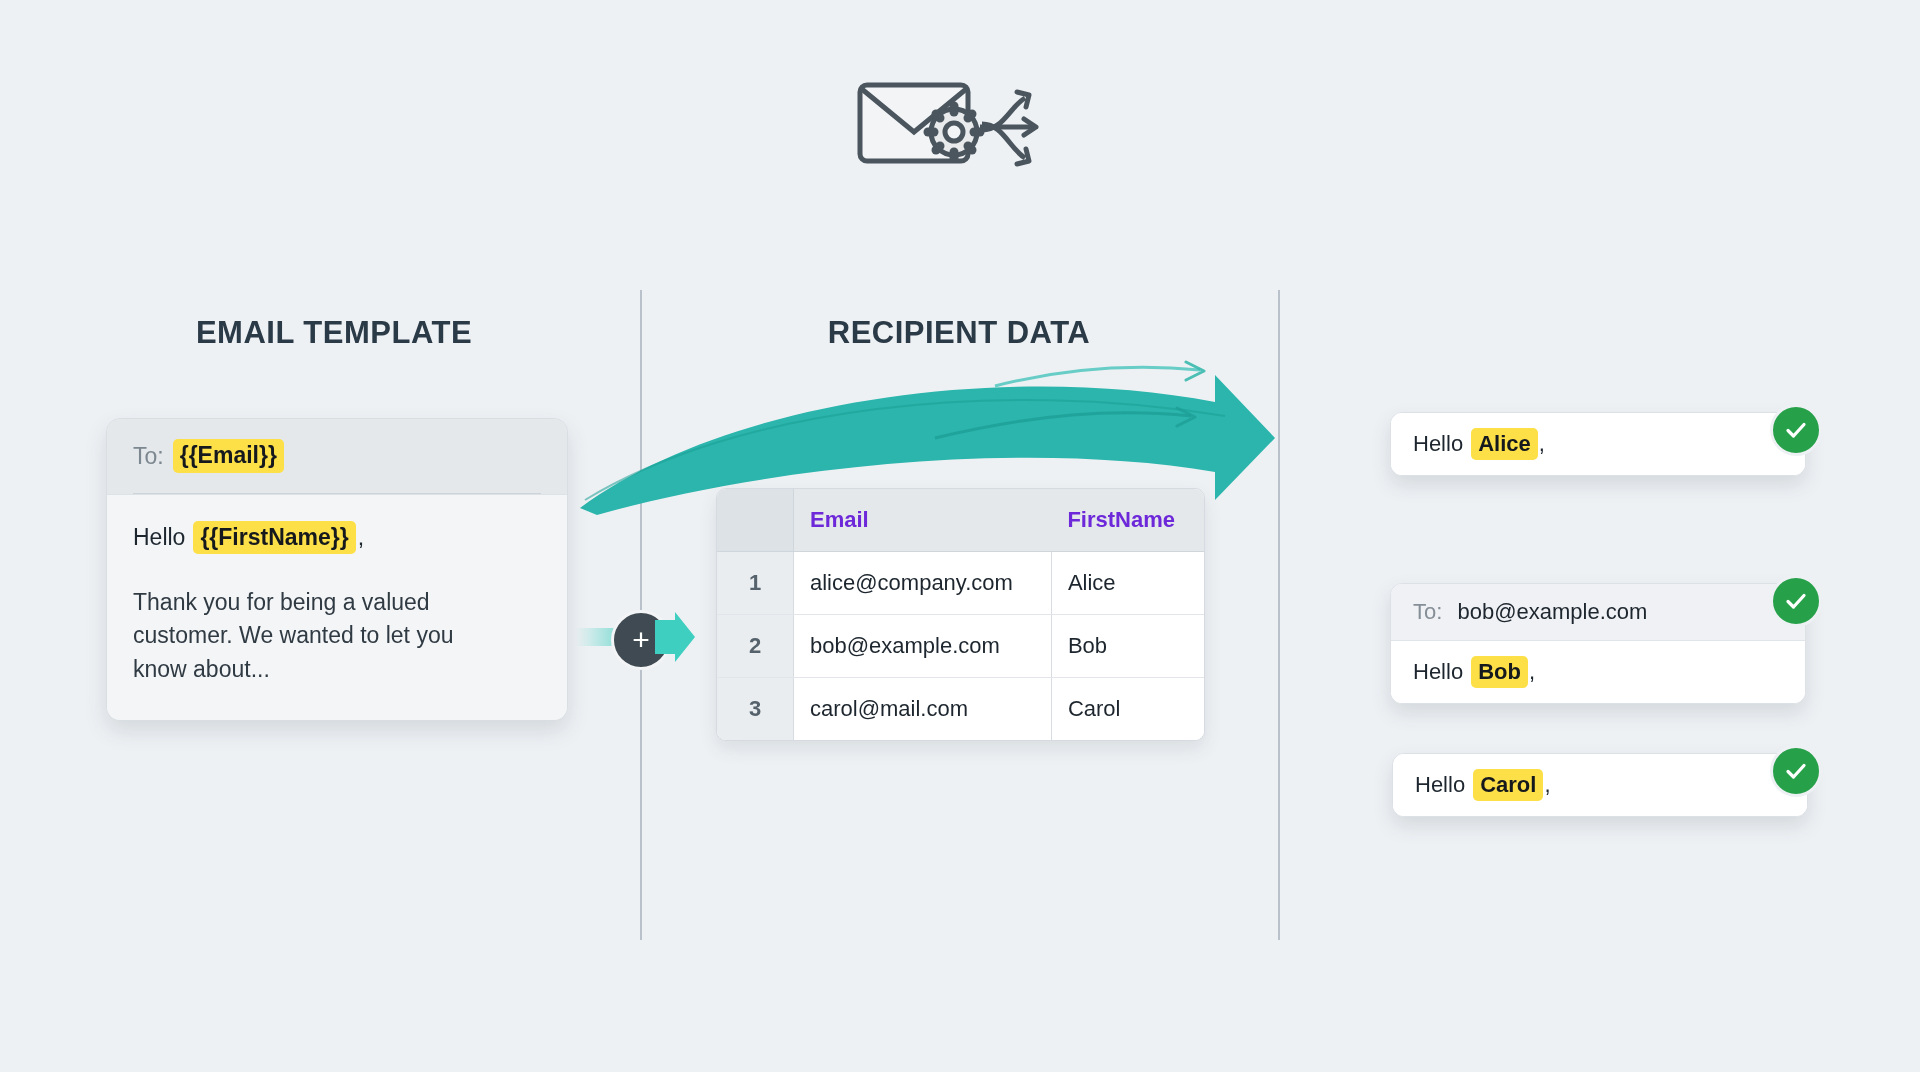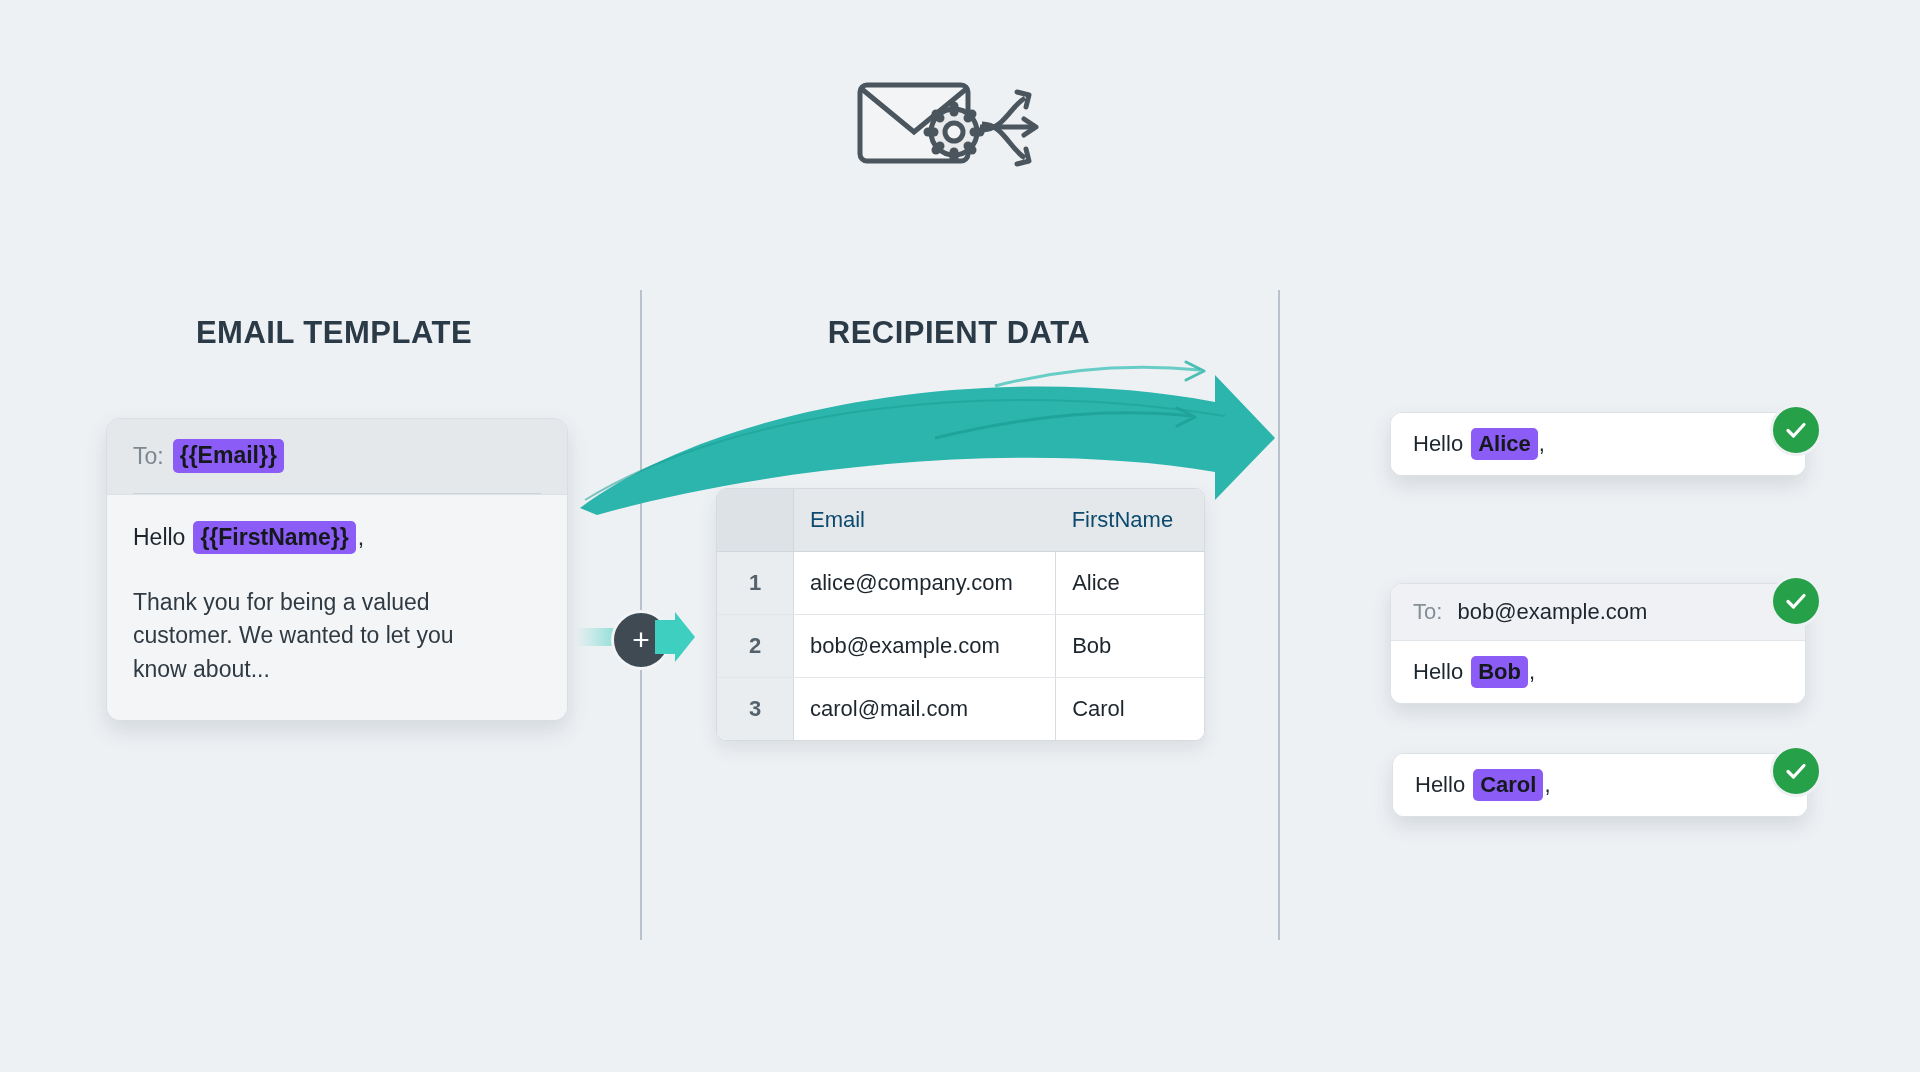--- a/index.html
+++ b/index.html
@@ -47,21 +47,21 @@
   }
   .tpl-head{background:#e4e8eb;padding:0 26px;}
   .tpl-row{
     display:flex;align-items:center;
     font-size:23px;color:#1d262e;
     height:74px;
   }
   .tpl-row.to-row{border-bottom:1px solid #ccd3d9;}
   .lbl{color:#7c878f;margin-right:9px;}
   .tok{
-    background:#8b5cf6;color:#15191d;font-weight:bold;
+    background:#fde047;color:#15191d;font-weight:bold;
     border-radius:5px;padding:3px 7px;display:inline-block;
     line-height:1.18;
   }
   .tpl-body{
     background:#f3f5f7;padding:26px 26px 34px 26px;
     border-top:1px solid #dde2e7;
   }
   .greet{font-size:23px;color:#1d262e;margin-bottom:32px;display:flex;align-items:center;}
   .greet .tok{margin:0 2px 0 8px;}
   .para{font-size:23px;color:#303a43;line-height:1.45;max-width:372px;}
@@ -84,21 +84,21 @@
   .tbl-wrap{
     position:absolute;left:716px;top:488px;width:487px;
     border-radius:10px;overflow:hidden;
     border:1px solid #d5dbe0;
     box-shadow:0 8px 18px rgba(40,55,70,.10);
     background:#fff;
   }
   table{border-collapse:collapse;width:100%;}
   th,td{text-align:left;font-size:22px;}
   thead th{
-    background:#e4e8eb;color:#0c4a6e;font-weight:normal;
+    background:#e4e8eb;color:#6d28d9;font-weight:bold;
     padding:18px 16px;border-bottom:1px solid #cfd6dc;
   }
   th.idx-h{width:44px;background:#dde2e6;border-right:1px solid #cfd6dc;}
   tbody td{
     padding:18px 16px;color:#1d262e;border-bottom:1px solid #e2e6ea;
     background:#fff;
   }
   tbody tr:last-child td{border-bottom:none;}
   td.idx{
     background:#e9edf0;color:#55626c;font-weight:bold;text-align:center;

